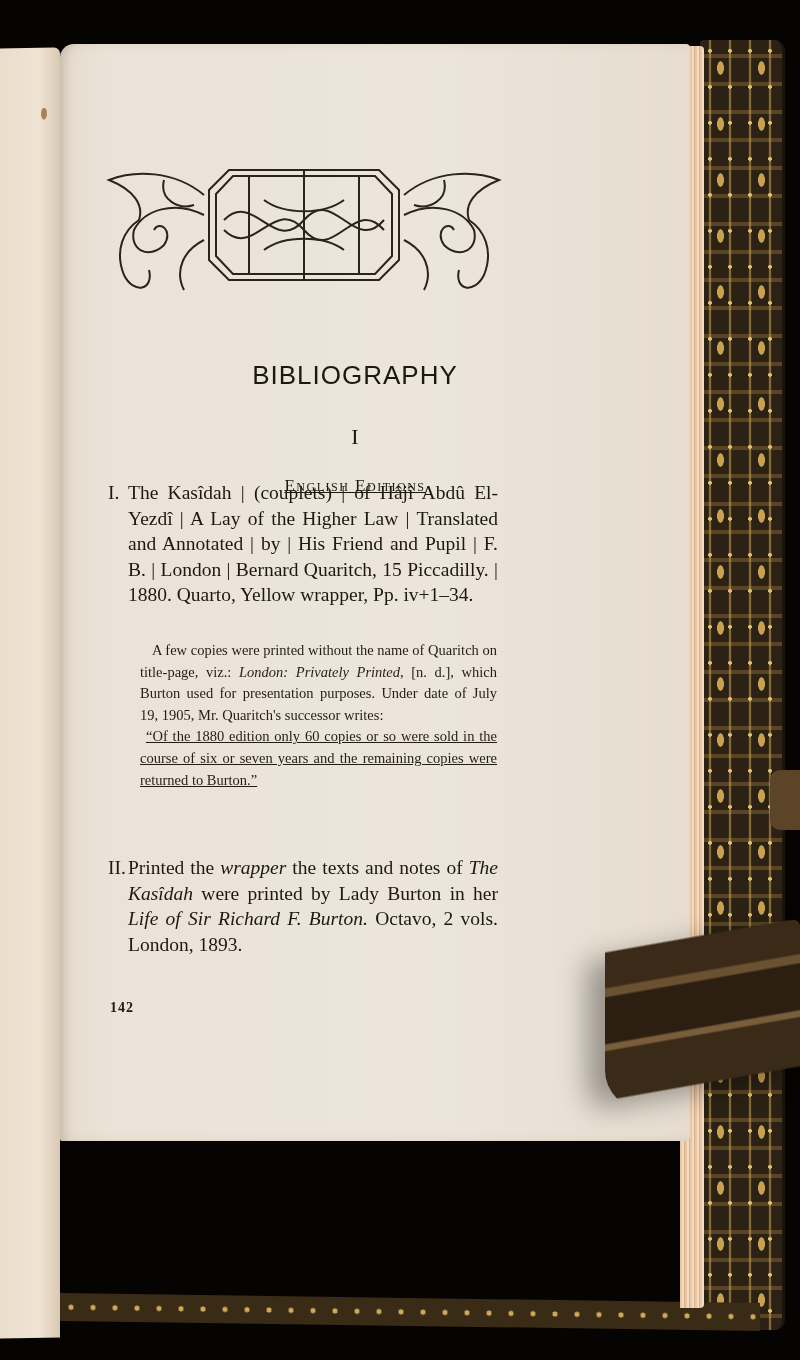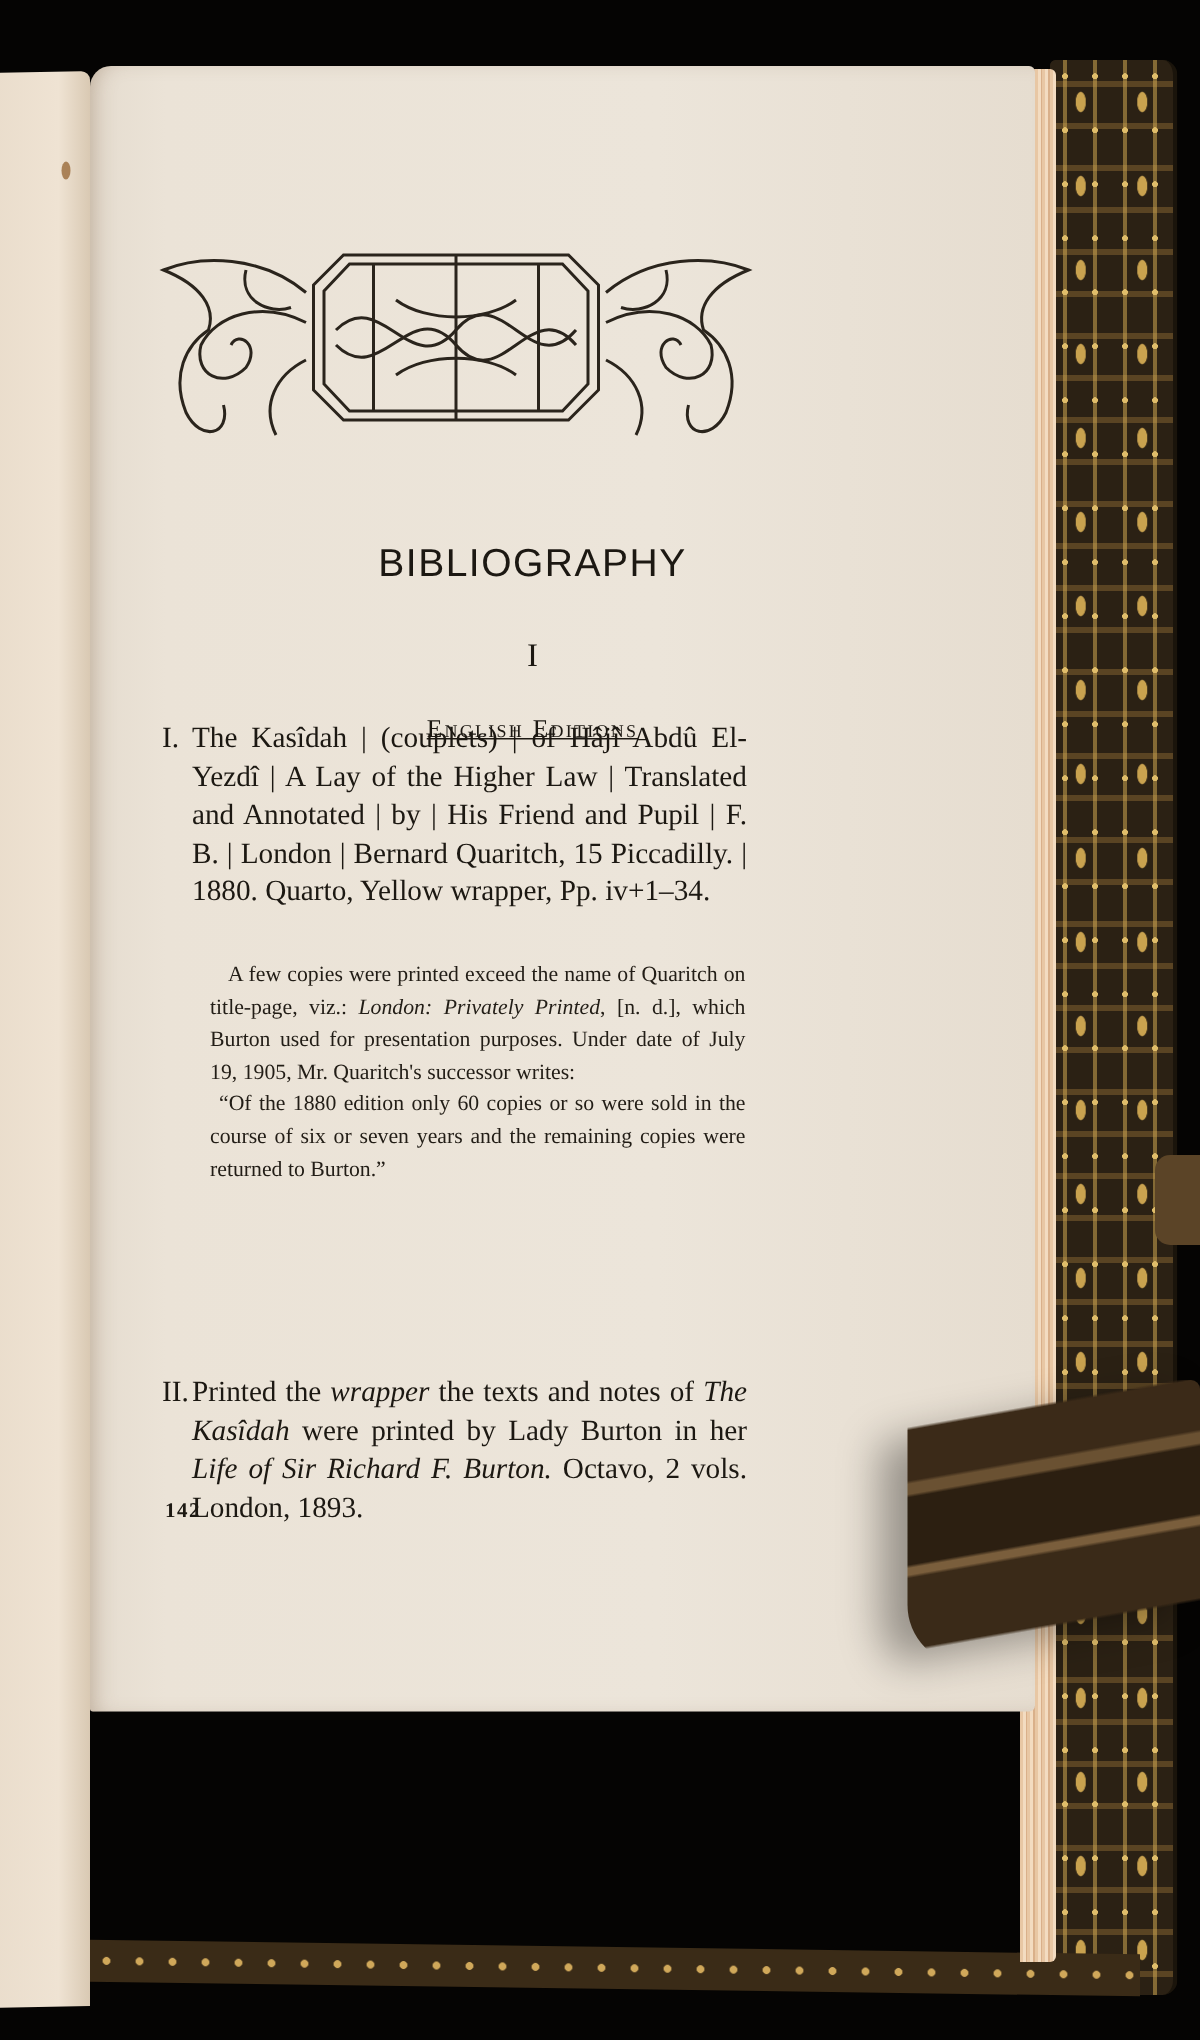--- a/index.html
+++ b/index.html
@@ -68,27 +68,27 @@
   }
   .part { position:absolute; left:0; width:590px; top:380px; text-align:center; font-size:22px; color:#1c1812; }
   .section {
     position:absolute; left:0; width:590px; top:432px; text-align:center;
     font-size:17px; font-variant:small-caps; letter-spacing:1.5px; color:#1c1812;text-decoration:underline;
   }
   .entry { position:absolute; left:108px; width:390px; font-size:19.5px; line-height:25.6px; color:#1c1812; }
   .entry .num { position:absolute; left:0; top:0; }
   .entry .body { margin-left:20px; text-align:justify; }
   .entry-1 { top:480px; }
-  .entry-2 { top:916px; }
+  .entry-2 { top:855px; }
   .note {
     position:absolute; left:140px; width:357px; top:640px;
     font-size:14.5px; line-height:21.6px; color:#221d16; text-align:justify;
   }
   .note p { margin:0; text-indent:12px; }
-  .note p.quote { text-indent:6px; }
+  .note p.quote { text-indent:6px;text-decoration:underline; }
   .note p.last { text-indent:12px; }
   .pageno { position:absolute; left:110px; top:1000px; font-size:14px; font-weight:bold; color:#1c1812; letter-spacing:1px; }
   i { font-style:italic; }
 </style>
 </head>
 <body>
 
 <div class="left-page">
     <div class="hole"></div>
   </div>
@@ -120,21 +120,21 @@
   <div class="part">I</div>
   <div class="section">English Editions</div>
 </div>
 
 <div class="entry entry-1">
   <span class="num">I.</span>
   <div class="body">The Kasîdah | (couplets) | of Hâjî Abdû El-Yezdî | A Lay of the Higher Law | Translated and Annotated | by | His Friend and Pupil | F. B. | London | Bernard Quaritch, 15 Piccadilly. | 1880. Quarto, Yellow wrapper, Pp. iv+1–34.</div>
 </div>
 
 <div class="note">
-  <p><span>A few copies were printed exceed the name of Quaritch on title-page, viz.: </span><i>London: Privately Printed</i><span>, [n. d.], which Burton used for presentation purposes. Under date of July 19, 1905, Mr. Quaritch's successor writes:</span></p>
+  <p><span>A few copies were printed without the name of Quaritch on title-page, viz.: </span><i>London: Privately Printed</i><span>, [n. d.], which Burton used for presentation purposes. Under date of July 19, 1905, Mr. Quaritch's successor writes:</span></p>
   <p class="quote">“Of the 1880 edition only 60 copies or so were sold in the course of six or seven years and the remaining copies were returned to Burton.”</p>
 </div>
 
 <div class="entry entry-2">
   <span class="num">II.</span>
   <div class="body"><span>Printed the </span><i>wrapper</i><span> the texts and notes of </span><i>The Kasîdah</i><span> were printed by Lady Burton in her </span><i>Life of Sir Richard F. Burton.</i><span> Octavo, 2 vols. London, 1893.</span></div>
 </div>
 
 <div class="pageno">142</div>
 

